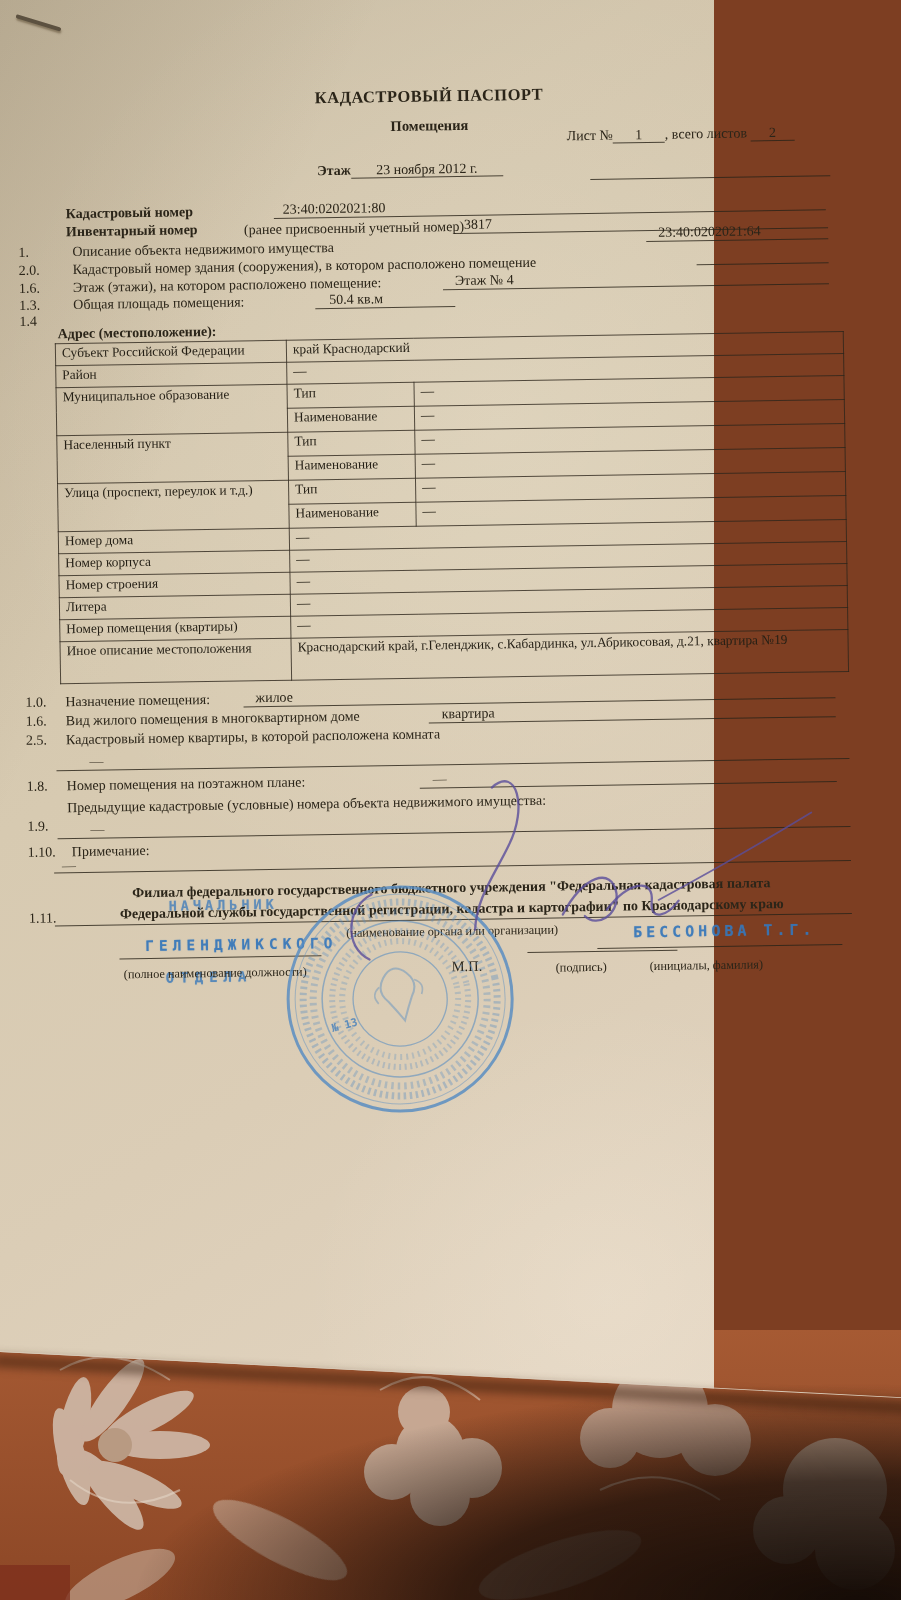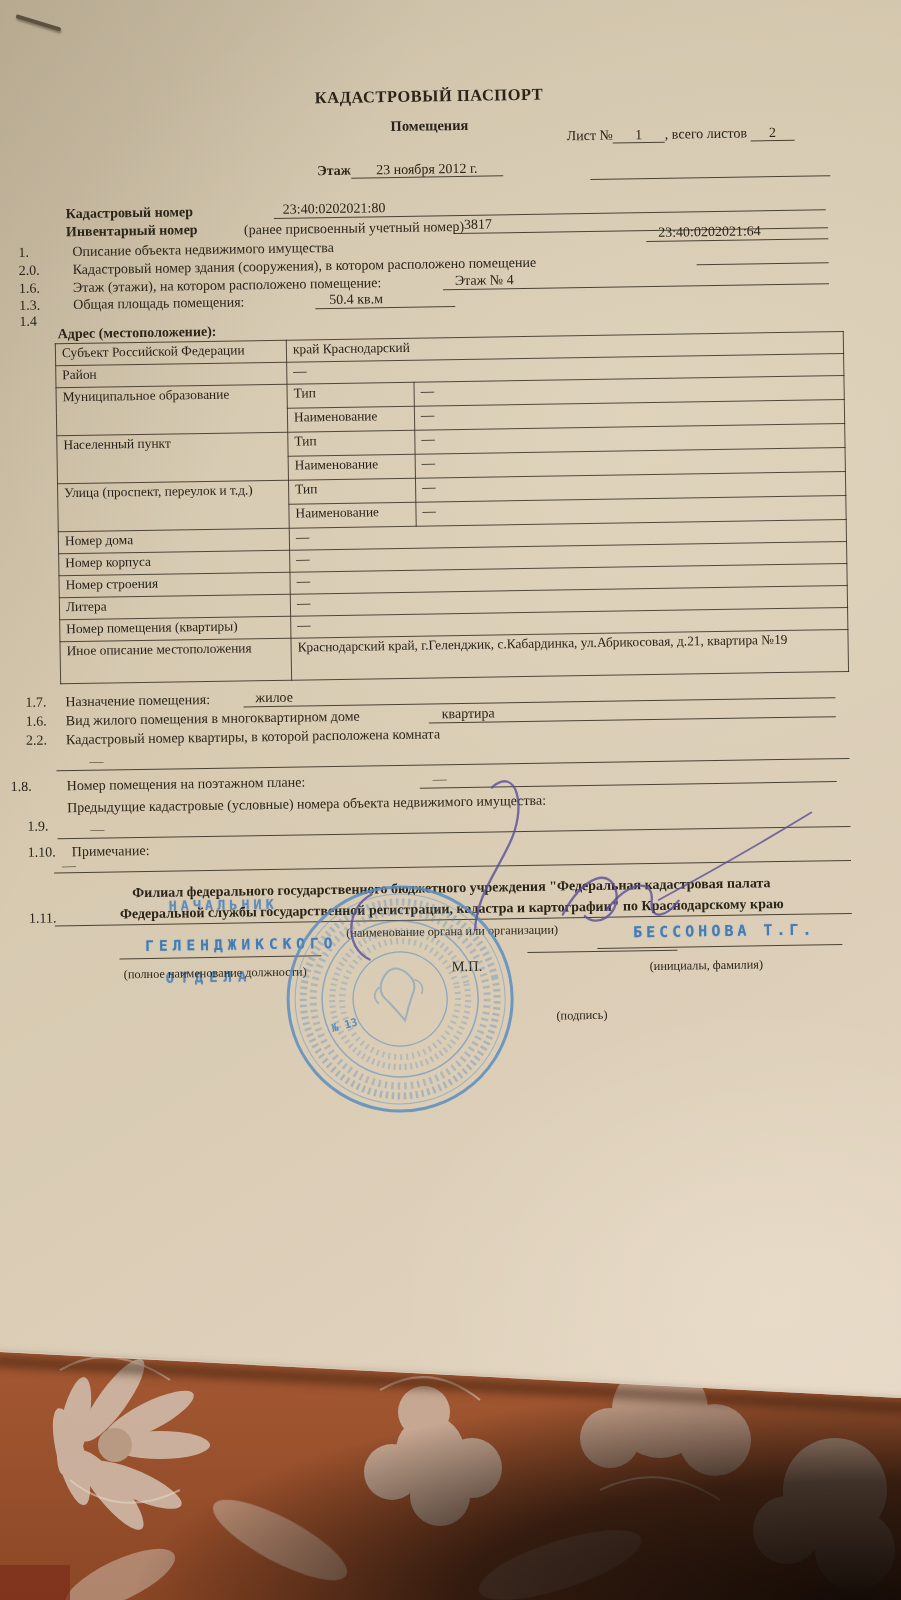--- a/index.html
+++ b/index.html
@@ -10,21 +10,21 @@
   .b{font-weight:bold}
   .ln{position:absolute;height:0;border-bottom:1.4px solid rgba(42,35,25,.82)}
   .uv{display:inline-block;text-align:center;border-bottom:1.4px solid rgba(42,35,25,.82);line-height:1.1}
   .cap{font-size:12.3px}
   .blue{position:absolute;white-space:nowrap;font-family:"DejaVu Sans Mono",monospace;font-weight:bold;
         color:rgba(52,118,186,.85);letter-spacing:5px;text-shadow:0 0 1px rgba(70,130,190,.55);
         mix-blend-mode:multiply}
   
   #fabric{position:absolute;left:0;top:1330px;width:901px;height:270px}
   
-  #paper{position:absolute;left:0;top:0;width:901px;height:1410px;
+  #paper{position:absolute;left:0;top:0;width:714px;height:1410px;
          clip-path:polygon(0 0,901px 0,901px 1398px,0 1352px);
          background:
            radial-gradient(120% 60% at 70% 30%, rgba(255,250,235,.20), rgba(0,0,0,0) 60%),
            linear-gradient(148deg,#c7bba3 0%,#d2c5ac 22%,#d7cab1 45%,#dbcdb6 68%,#e3d5c2 100%);}
   #paper:after{content:"";position:absolute;inset:0;
          background:linear-gradient(115deg,rgba(80,60,30,.14),rgba(0,0,0,0) 28%),
                     radial-gradient(60% 30% at 85% 92%, rgba(255,245,230,.25), rgba(0,0,0,0) 70%);}
   #edgehl{position:absolute;left:-4px;top:1351px;width:915px;height:3px;background:#efe3d0;
           transform:rotate(2.92deg);transform-origin:left top;z-index:2}
   #edgeshadow{position:absolute;left:-6px;top:1355px;width:920px;height:12px;background:rgba(45,22,8,.5);
@@ -215,36 +215,36 @@
         <td>Номер помещения (квартиры)</td>
         <td colspan="2">—</td>
       </tr>
       <tr style="height:42px">
         <td>Иное описание местоположения</td>
         <td colspan="2" style="white-space:normal">Краснодарский край, г.Геленджик, с.Кабардинка, ул.Абрикосовая, д.21, квартира №19</td>
       </tr>
     </tbody>
       </table>
 
-    <div class="t" style="left:22px;top:688px">1.7.</div>
+    <div class="t" style="left:22px;top:688px">1.0.</div>
     <div class="t" style="left:62px;top:688px">Назначение помещения:</div>
     <div class="t" style="left:252px;top:687px">жилое</div>
     <div class="ln" style="left:240px;top:703px;width:592px"></div>
 
     <div class="t" style="left:22px;top:707px">1.6.</div>
     <div class="t" style="left:62px;top:707px">Вид жилого помещения в многоквартирном доме</div>
     <div class="t" style="left:438px;top:706px">квартира</div>
     <div class="ln" style="left:425px;top:722px;width:407px"></div>
 
-    <div class="t" style="left:22px;top:726px">2.2.</div>
+    <div class="t" style="left:22px;top:726px">2.5.</div>
     <div class="t" style="left:62px;top:726px">Кадастровый номер квартиры, в которой расположена комната</div>
     <div class="t" style="left:85px;top:748px">—</div>
     <div class="ln" style="left:52px;top:764px;width:793px"></div>
 
-    <div class="t" style="left:6px;top:772px">1.8.</div>
+    <div class="t" style="left:22px;top:772px">1.8.</div>
     <div class="t" style="left:62px;top:772px">Номер помещения на поэтажном плане:</div>
     <div class="t" style="left:428px;top:771px">—</div>
     <div class="ln" style="left:415px;top:787px;width:417px"></div>
 
     <div class="t" style="left:22px;top:812px">1.9.</div>
     <div class="t" style="left:62px;top:794px">Предыдущие кадастровые (условные) номера объекта недвижимого имущества:</div>
     <div class="t" style="left:85px;top:816px">—</div>
     <div class="ln" style="left:52px;top:832px;width:793px"></div>
 
     <div class="t" style="left:22px;top:838px">1.10.</div>
@@ -261,21 +261,21 @@
     <div class="blue" style="left:162px;top:893px;font-size:13.5px;letter-spacing:4px;opacity:.8">НАЧАЛЬНИК</div>
     <div class="blue" style="left:138px;top:933px;font-size:14.5px">ГЕЛЕНДЖИКСКОГО</div>
     <div class="blue" style="left:158px;top:965px;font-size:14px;letter-spacing:6px;opacity:.85">ОТДЕЛА</div>
 
     <div class="ln" style="left:112px;top:953px;width:202px"></div>
     <div class="t cap" style="left:116px;top:962px">(полное наименование должности)</div>
 
     <div class="t" style="left:444px;top:958px;font-size:14.5px">М.П.</div>
 
     <div class="ln" style="left:520px;top:953px;width:150px"></div>
-    <div class="t cap" style="left:548px;top:1010px">(подпись)</div>
+    <div class="t cap" style="left:548px;top:962px">(подпись)</div>
 
     <div class="blue" style="left:626px;top:926px;font-size:15px;letter-spacing:4px">БЕССОНОВА Т.Г.</div>
     <div class="ln" style="left:590px;top:950px;width:245px"></div>
     <div class="t cap" style="left:642px;top:962px">(инициалы, фамилия)</div>
 
     <svg style="left:272px;top:878px" width="240" height="240" viewBox="0 0 240 240">
       <g stroke="#568cc2" fill="none" opacity="0.82" transform="rotate(-12 120 120)">
         <circle cx="120" cy="120" r="112" stroke-width="3"></circle>
         <circle cx="120" cy="120" r="105" stroke-width="1" opacity="0.55"></circle>
         <circle cx="120" cy="120" r="97" stroke-width="7" stroke-dasharray="2.5 3.5" opacity="0.45"></circle>

